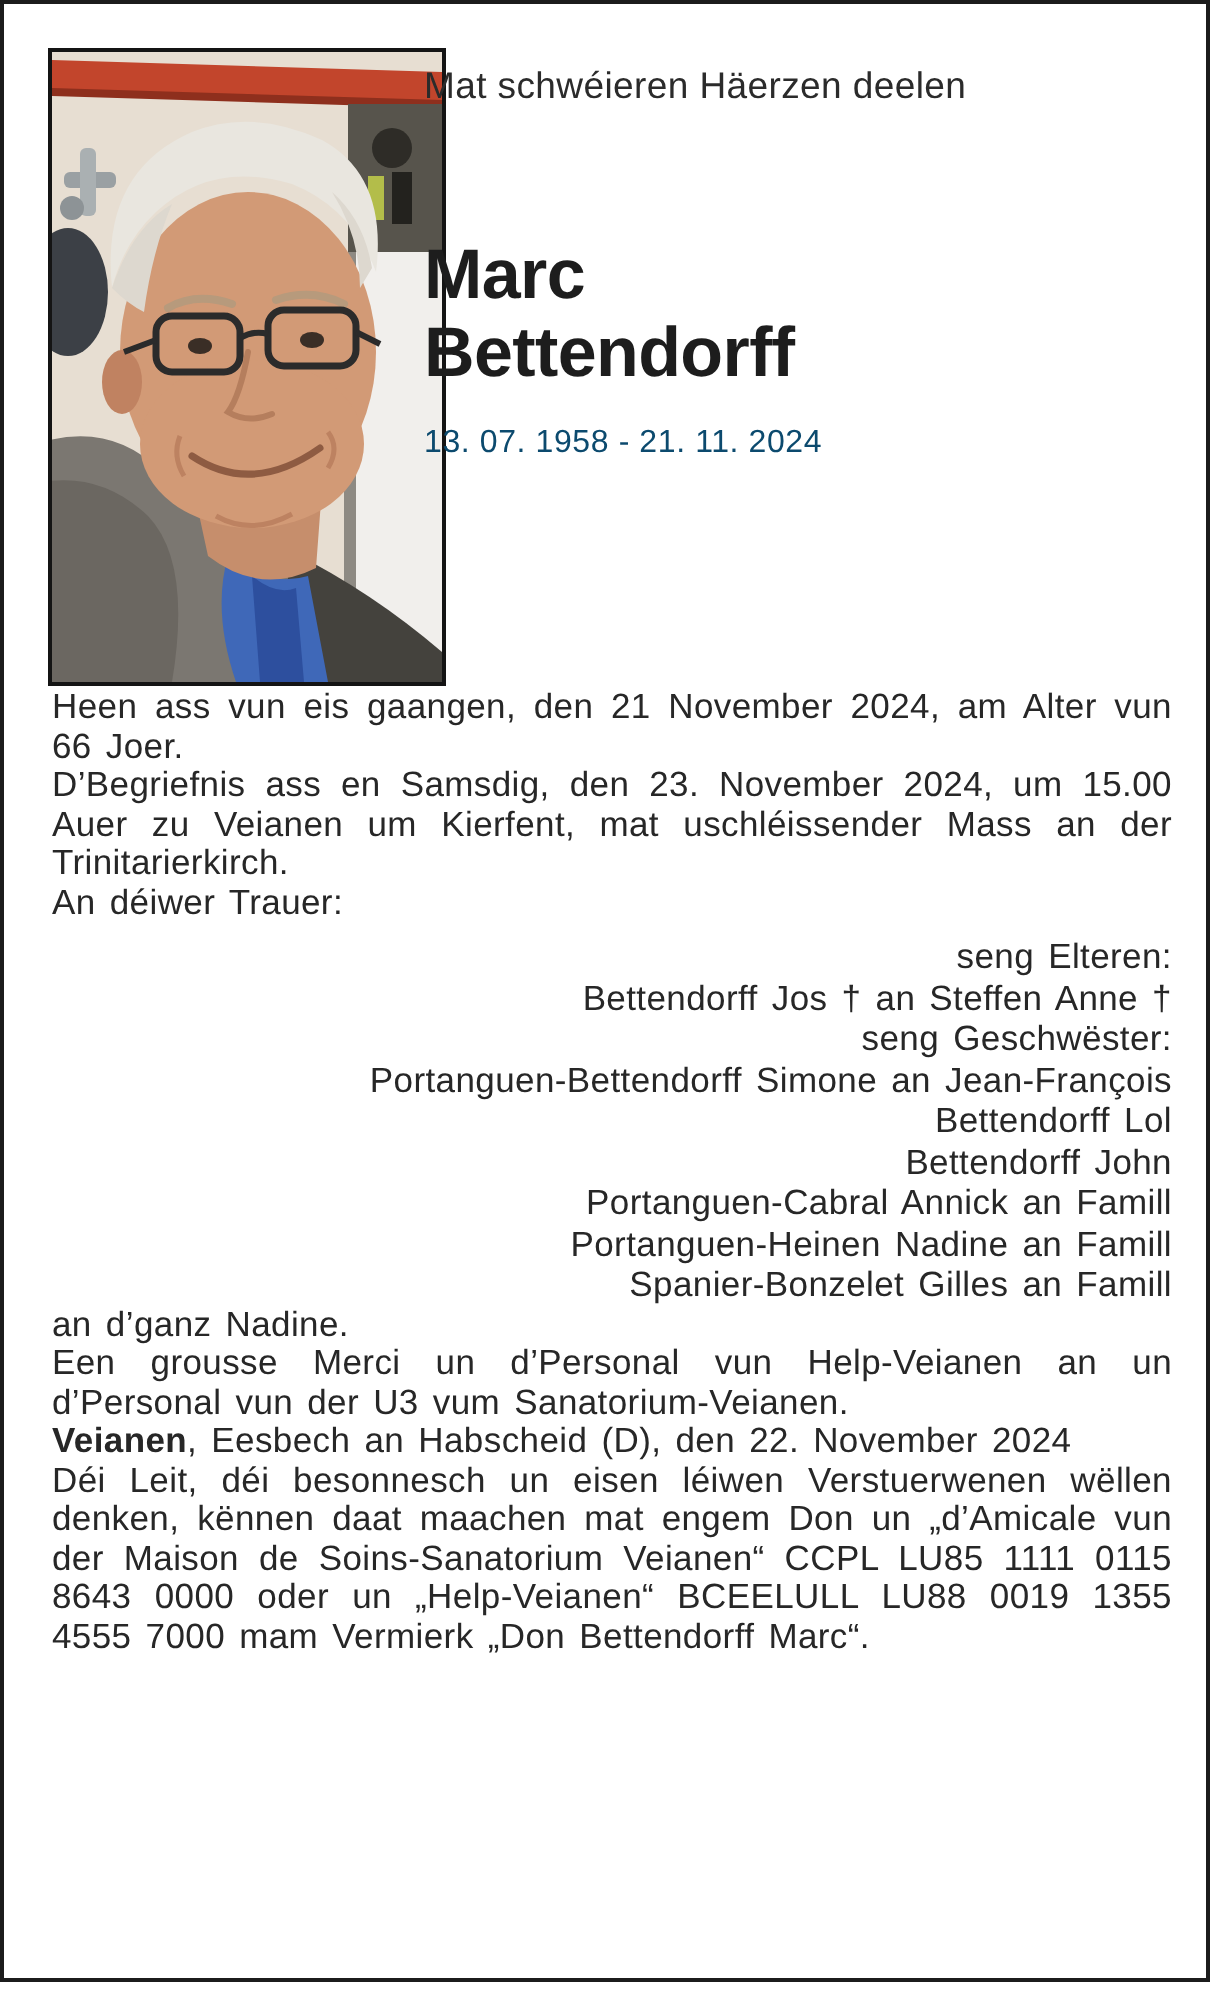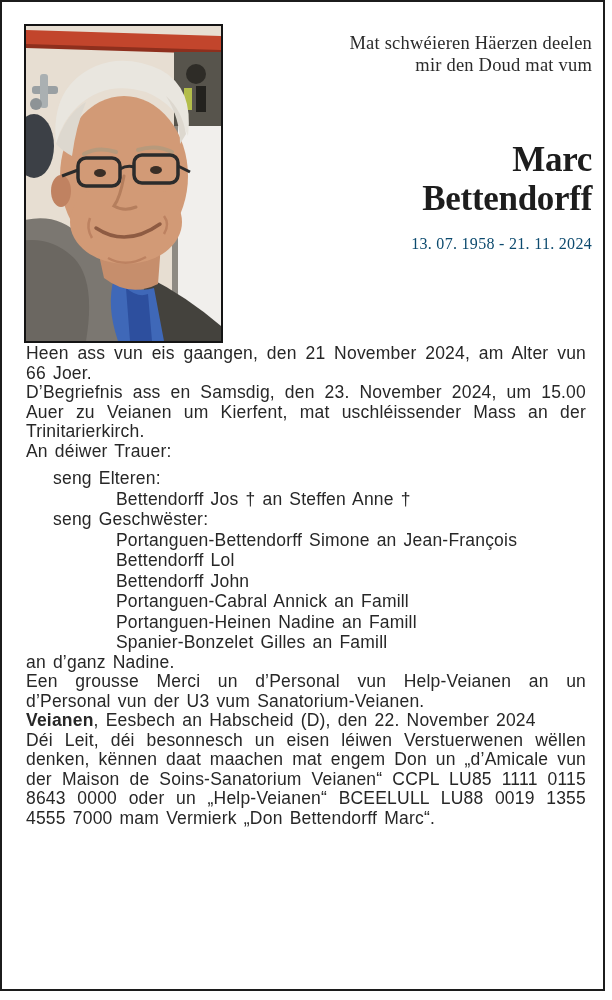--- a/index.html
+++ b/index.html
@@ -26,24 +26,23 @@
     left: 22px; top: 22px;
     width: 199px; height: 319px;
     border: 2px solid #141414;
     box-sizing: border-box;
     overflow: hidden;
     background: #e8e0d6;
   }
   .photo svg { display: block; }
   .rightcol {
     position: absolute;
-    left: 226px; top: 30px;
+    left: 210px; top: 30px;
     width: 364px;
-    text-align: right;
-    font-family: Liberation Serif, serif;
+    text-align: left;
   }
   .intro {
     font-size: 18.5px;
     line-height: 22px;
     color: #2b2b2b;
     letter-spacing: 0.2px;
   }
   .name {
     margin-top: 64px;
     font-size: 35px;
@@ -66,21 +65,21 @@
     line-height: 19.5px;
     letter-spacing: 0.2px;
     word-spacing: 2px;
     color: #272727;
   }
   .bodytext p { margin: 0; }
   .just { text-align: justify; }
   .p-announce { margin-top: 7px; }
   .p-funeral { margin-top: 11px; }
   .p-trauer { margin-top: 21px; }
-  .mourners { margin-top: 7px; line-height: 20.5px; }
+  .mourners { margin-top: 7px; line-height: 20.5px; text-align: right; }
   .lvl1 { padding-left: 27px; }
   .lvl2 { padding-left: 90px; }
   .p-family { margin-top: 11px; }
   .p-thanks { margin-top: 11px; }
   .p-dateline { margin-top: 24px; }
   .p-dateline .b { font-weight: bold; }
   .p-donation { margin-top: 7px; }
 </style>
 </head>
 <body>
@@ -145,21 +144,20 @@
       <path d="M64,192 Q60,202 66,212" stroke="#bd8261" stroke-width="2.5" fill="none"></path>
       <path d="M138,190 Q144,198 138,208" stroke="#bd8261" stroke-width="2.5" fill="none"></path>
 
       <path d="M82,232 Q100,242 120,231" stroke="#bd8261" stroke-width="2.5" fill="none"></path>
     </svg>
   </div>
 
   <div class="rightcol">
     <div class="intro">
       <div>Mat schwéieren Häerzen deelen</div>
-      <div>mir den Doud mat vum</div>
     </div>
     <div class="name">
       <div>Marc</div>
       <div>Bettendorff</div>
     </div>
     <div class="dates">13. 07. 1958 - 21. 11. 2024</div>
   </div>
 
   <div class="bodytext">
     <p class="just p-announce">Heen ass vun eis gaangen, den 21 November 2024, am Alter vun 66 Joer.</p>

